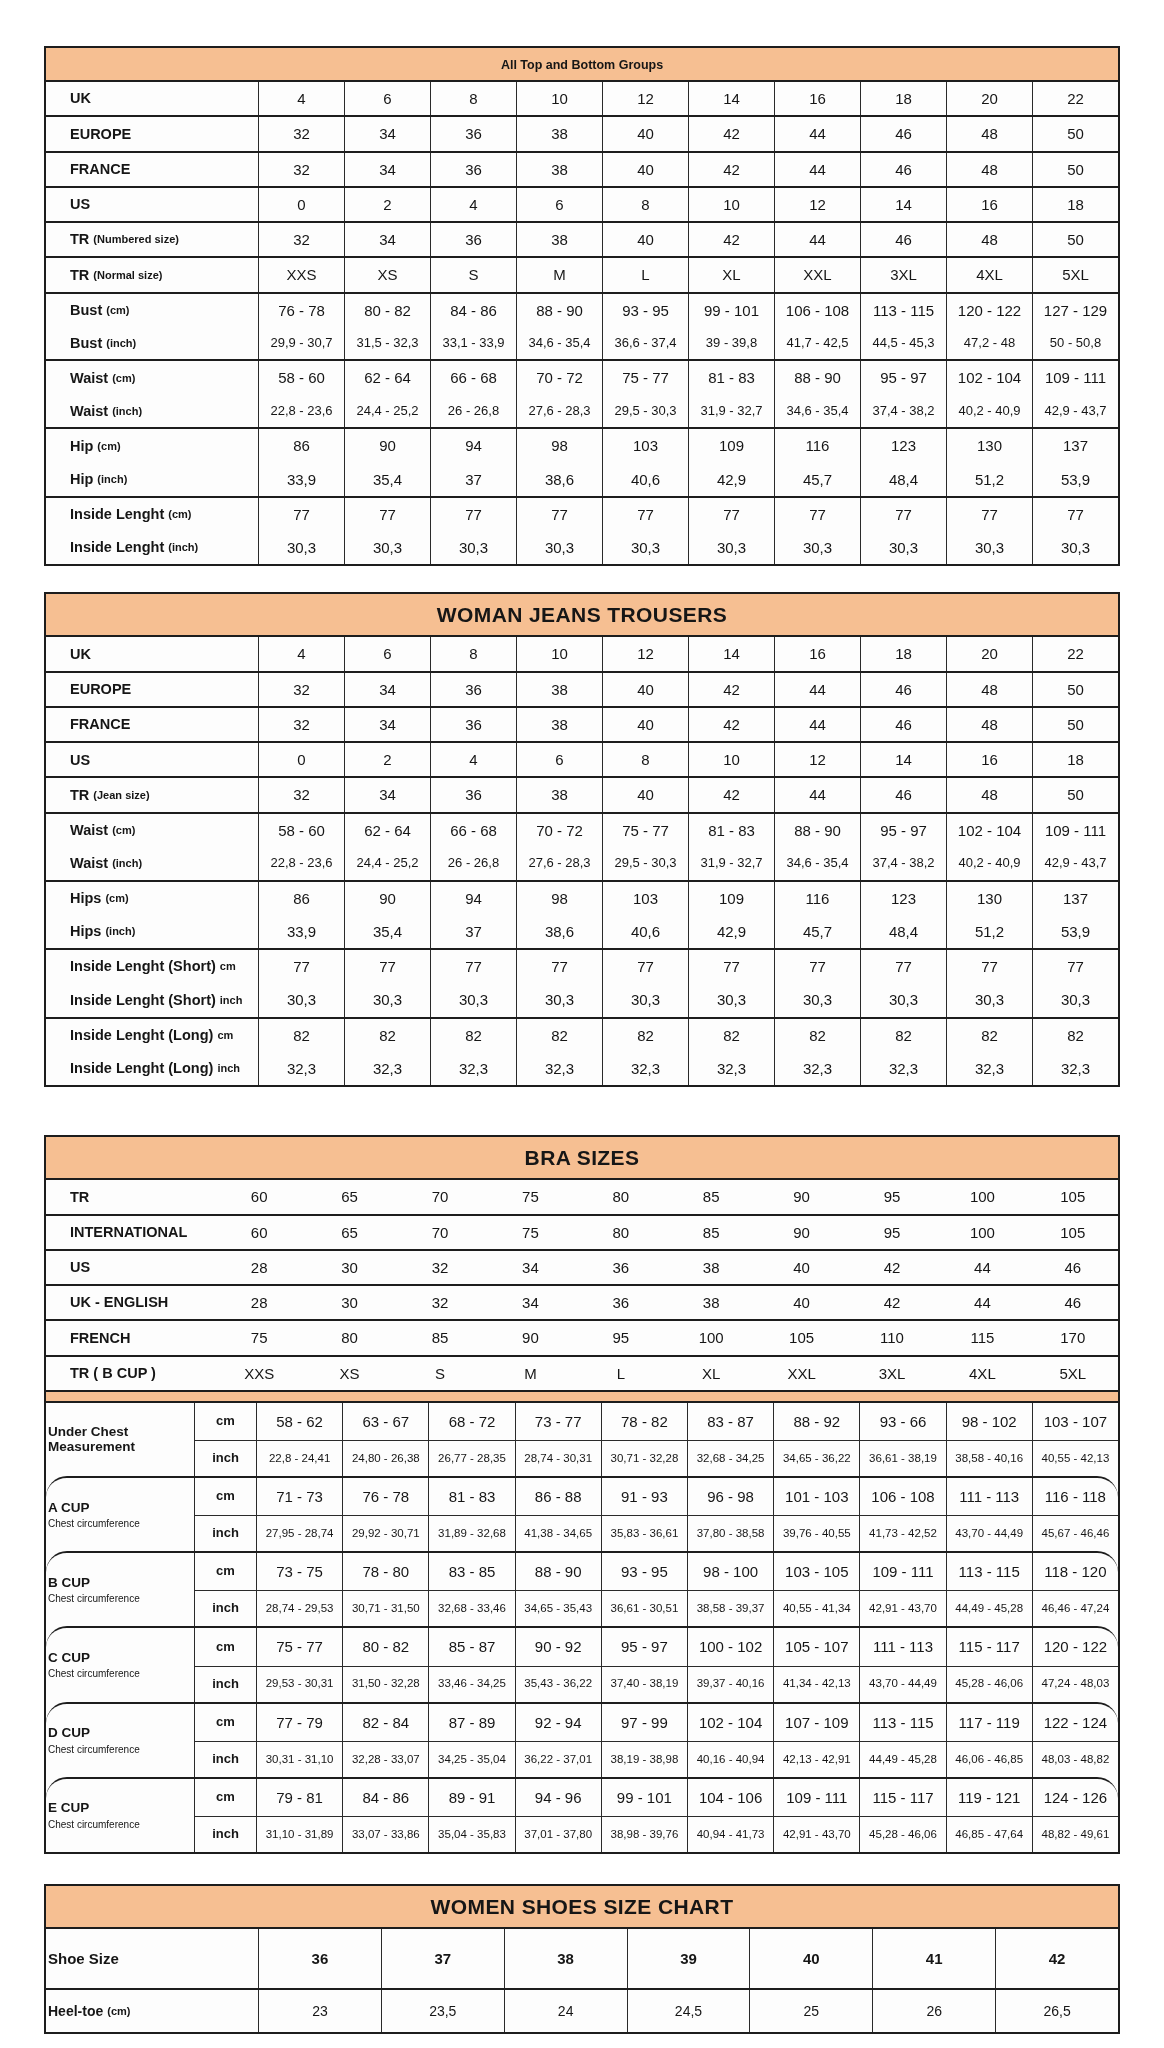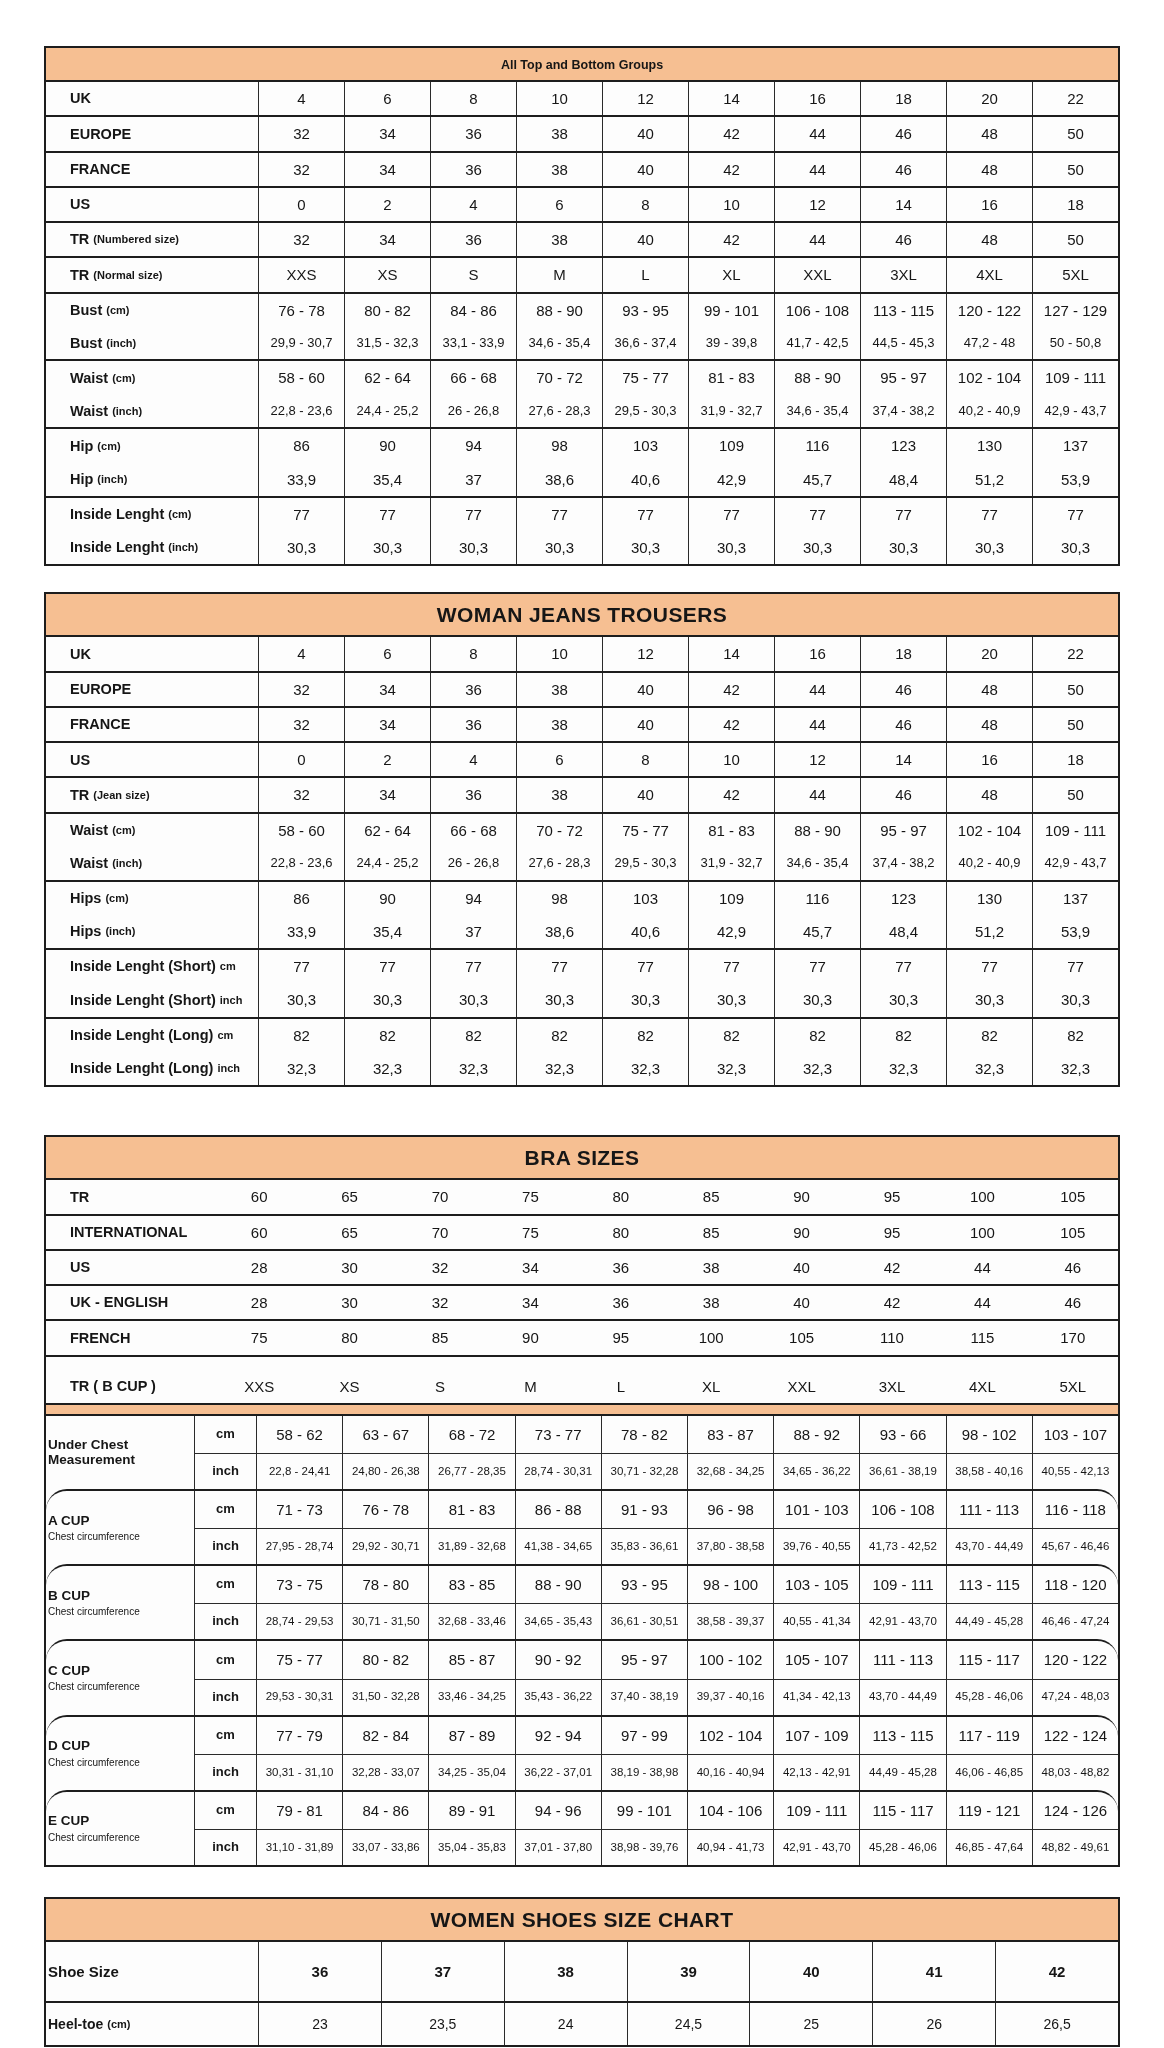--- a/index.html
+++ b/index.html
@@ -632,21 +632,21 @@
           <div class="cell vcell">90</div>
           <div class="cell vcell">95</div>
           <div class="cell vcell">100</div>
           <div class="cell vcell">105</div>
           <div class="cell vcell">110</div>
           <div class="cell vcell">115</div>
           <div class="cell vcell">170</div>
         </div>
       </div>
       <div class="group">
-        <div class="row noborders" style="grid-template-columns: 168px repeat(10, 1fr); margin-top: 13px;">
+        <div class="row noborders" style="grid-template-columns: 168px repeat(10, 1fr);">
           <div class="cell labelcell">
             <span class="lmain">TR ( B CUP )</span>
           </div>
           <div class="cell vcell">XXS</div>
           <div class="cell vcell">XS</div>
           <div class="cell vcell">S</div>
           <div class="cell vcell">M</div>
           <div class="cell vcell">L</div>
           <div class="cell vcell">XL</div>
           <div class="cell vcell">XXL</div>

